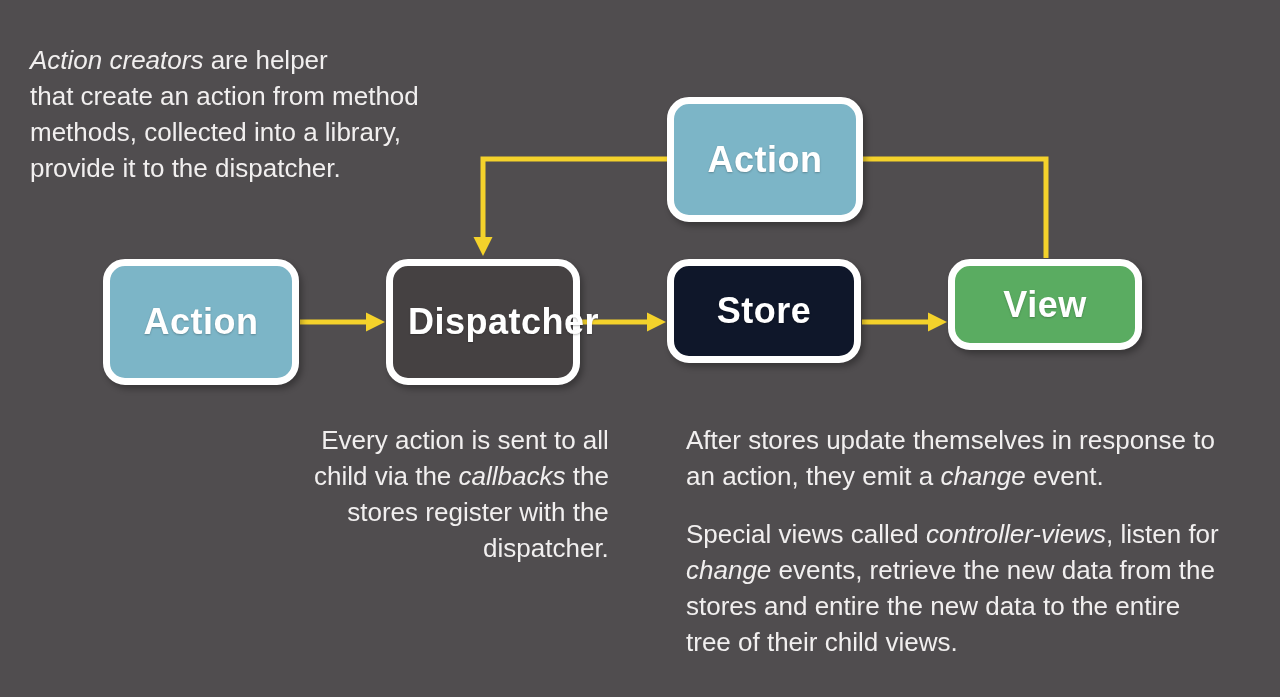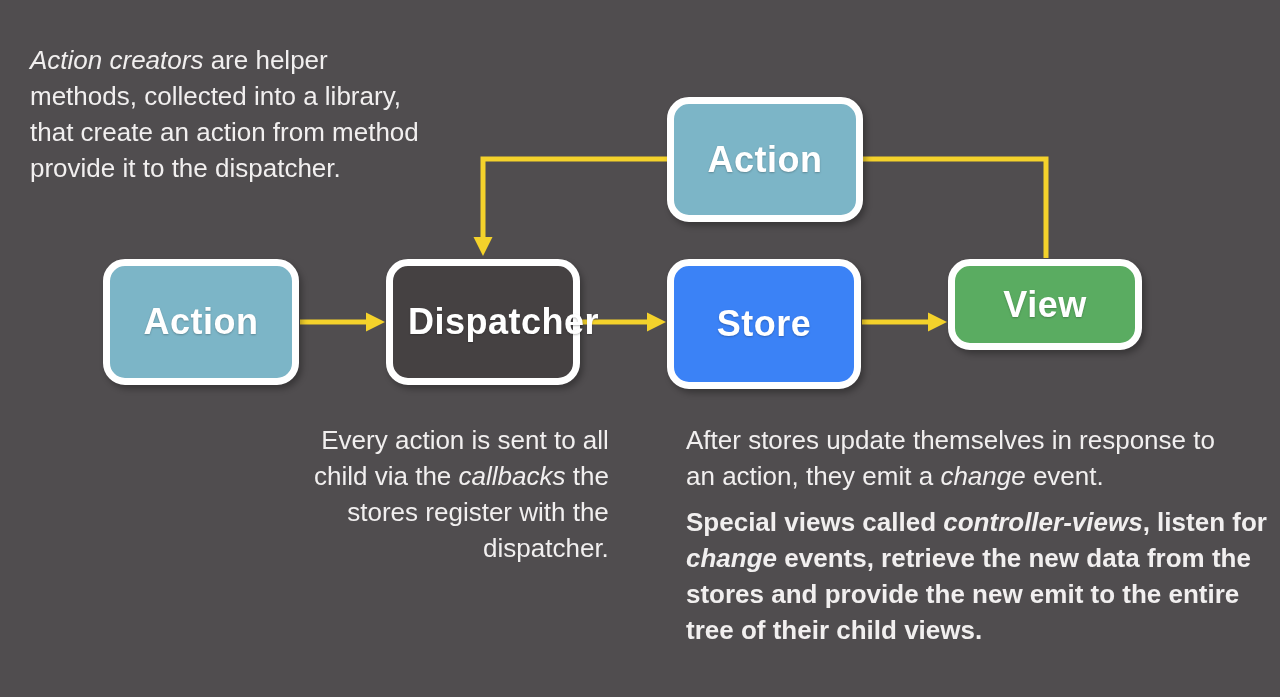--- a/index.html
+++ b/index.html
@@ -38,36 +38,36 @@
   .node-label {
     color: #ffffff;
     font-size: 36px;
     font-weight: bold;
     letter-spacing: 0.5px;
     text-shadow: 0 1px 2px rgba(0,0,0,0.25);
   }
   .node-action-top    { left: 667px; top:  97px; width: 196px; height: 125px; background: #7cb5c7; }
   .node-action-left   { left: 103px; top: 259px; width: 196px; height: 126px; background: #7cb5c7; }
   .node-dispatcher    { left: 386px; top: 259px; width: 194px; height: 126px; background: #454142; padding-left: 41px; }
-  .node-store         { left: 667px; top: 259px; width: 194px; height: 130px; background: #3b82f6; }
+  .node-store         { left: 667px; top: 259px; width: 194px; height: 104px; background: #0f172a; }
   .node-view          { left: 948px; top: 259px; width: 194px; height: 91px; background: #5aac61; }
   .annotation {
     position: absolute;
     color: #f1efef;
     font-size: 26px;
     line-height: 36px;
     white-space: nowrap;
   }
   .annotation em {
     font-style: italic;
   }
   .annotation-action-creators { left: 30px;  top: 42px;  }
   .annotation-dispatcher-note { left: 314px; top: 422px; text-align: right; }
   .annotation-store-notes     { left: 686px; top: 422px; }
-  .annotation .para + .para   { margin-top: 10px; font-weight: bold; }
+  .annotation .para + .para   { margin-top: 22px; }
 </style>
 </head>
 <body>
 
 <div class="canvas">
 
   <svg class="arrow-layer" width="1280" height="697" viewBox="0 0 1280 697" xmlns="http://www.w3.org/2000/svg">
 
     <g>
       <line x1="300" y1="322" x2="366" y2="322" stroke="#f4d22b" stroke-width="5"></line>
@@ -90,22 +90,22 @@
     </g>
 
     <g>
       <polyline points="1046,258 1046,159 863,159" fill="none" stroke="#f4d22b" stroke-width="5"></polyline>
     </g>
   </svg>
 
   <div class="annotation annotation-action-creators">
     <div class="para">
         <div><em>Action creators</em><span> are helper</span></div>
+        <div><span>that create an action from method</span></div>
         <div><span>methods, collected into a library,</span></div>
-        <div><span>that create an action from method</span></div>
         <div><span>provide it to the dispatcher.</span></div>
       </div>
   </div>
 
   <div class="node node-action-top">
     <span class="node-label">Action</span>
   </div>
 
   <div class="node node-action-left">
     <span class="node-label">Action</span>
@@ -133,18 +133,18 @@
   </div>
 
   <div class="annotation annotation-store-notes">
     <div class="para">
         <div><span>After stores update themselves in response to</span></div>
         <div><span>an action, they emit a </span><em>change</em><span> event.</span></div>
       </div>
     <div class="para">
         <div><span>Special views called </span><em>controller-views</em><span>, listen for</span></div>
         <div><em>change</em><span> events, retrieve the new data from the</span></div>
-        <div><span>stores and provide the new emit to the entire</span></div>
+        <div><span>stores and entire the new data to the entire</span></div>
         <div><span>tree of their child views.</span></div>
       </div>
   </div>
 
 </div>
 
 </body></html>

